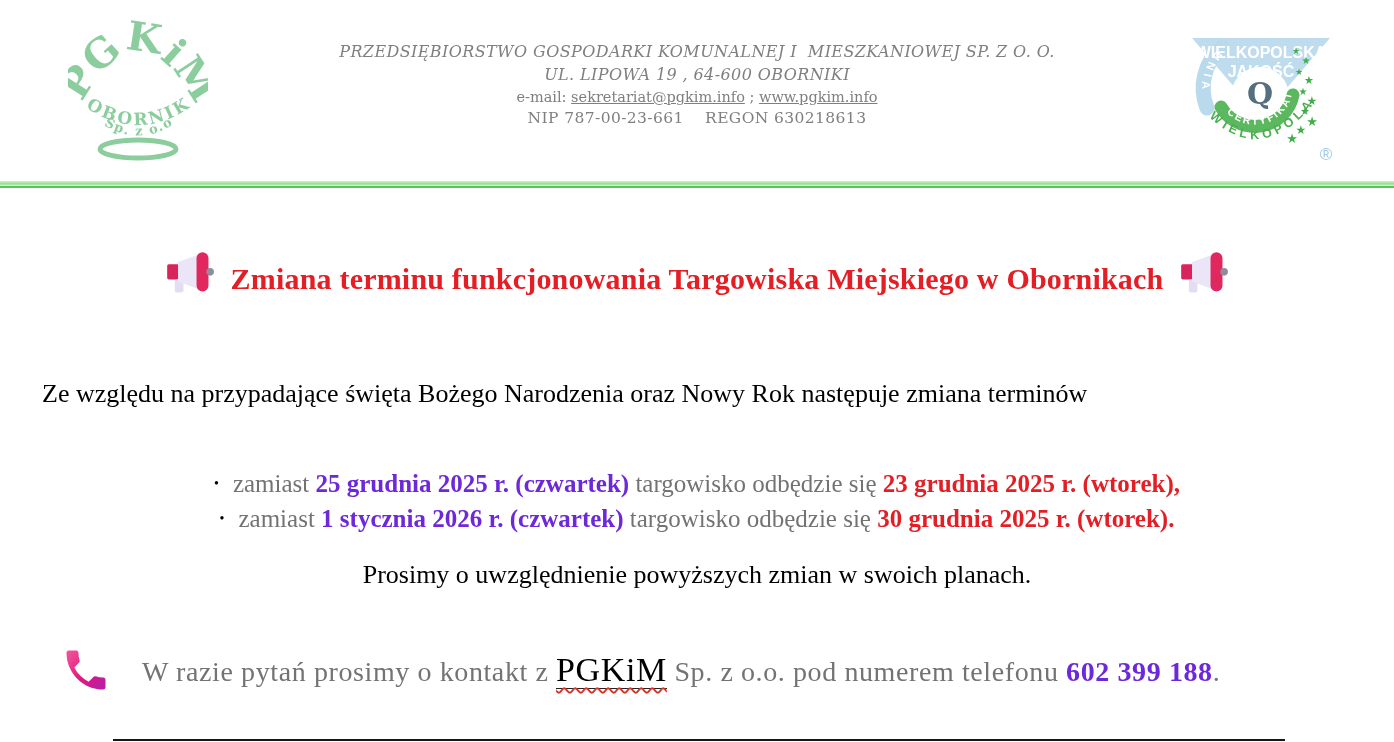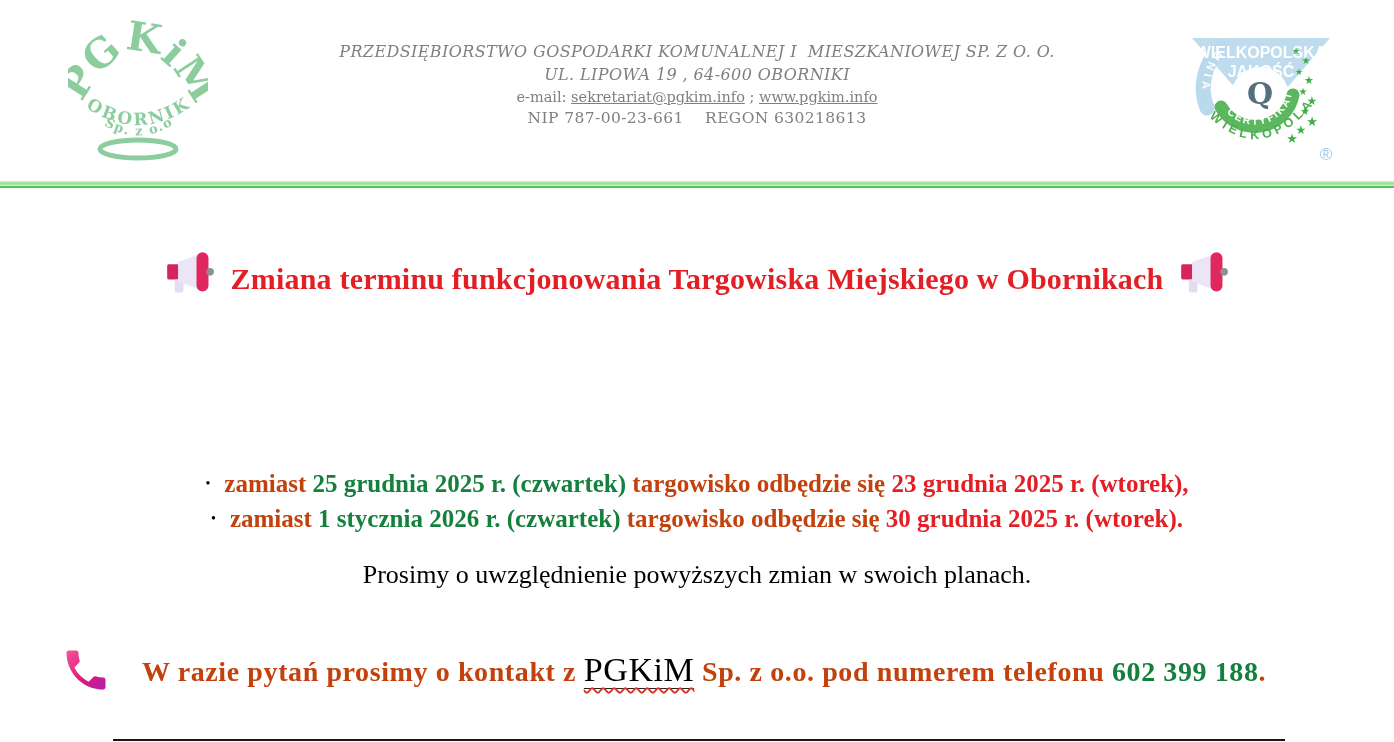--- a/index.html
+++ b/index.html
@@ -28,22 +28,22 @@
   .title-row{position:absolute;top:252px;left:0;width:100%;
     display:flex;justify-content:center;align-items:flex-end;gap:16px;}
   .title-text{color:#e31e25;font-weight:bold;font-size:30px;letter-spacing:.2px;}
   .mega{width:50px;height:44px;flex:0 0 auto;}
   
   .intro{position:absolute;left:42px;top:374px;width:1290px;
     font-size:26px;line-height:39px;}
   .bullets{position:absolute;top:466px;left:0;width:100%;text-align:center;
     font-size:25px;line-height:35px;}
   .bullet-dot{font-size:14px;vertical-align:4px;margin-right:14px;}
-  .seg-plain{font-weight:bold;color:#c2410c;}
-  .seg-bold{font-weight:bold;color:#15803d;}
+  .seg-plain{font-weight:normal;color:#737373;}
+  .seg-bold{font-weight:bold;color:#6d28d9;}
   .seg-redbold{font-weight:bold;color:#e31e25;}
   .note{position:absolute;top:560px;left:0;width:100%;text-align:center;font-size:26px;}
   
   .contact{position:absolute;top:644px;left:60px;right:30px;
     display:flex;align-items:center;gap:30px;}
   .contact-text{font-size:28px;letter-spacing:.6px;}
   .phone-ico{width:52px;height:52px;flex:0 0 auto;}
   .seg-brand{font-size:34px;
     text-decoration-line:underline;text-decoration-style:wavy;
     text-decoration-color:#d93025;text-decoration-thickness:1.5px;
@@ -134,20 +134,21 @@
   <svg class="mega" viewBox="0 0 46 40" aria-hidden="true">
     <rect x="2" y="11" width="11" height="14" rx="1.5" fill="#d8245c"></rect>
     <rect x="9" y="25" width="8" height="12" rx="2" fill="#e4ddf2"></rect>
     <polygon points="12,9 31,2 31,34 12,27" fill="#ebe6f7"></polygon>
     <rect x="29" y="0" width="11" height="36" rx="5.5" fill="#e0285f"></rect>
     <circle cx="41.5" cy="18" r="3.5" fill="#8e8e9a"></circle>
   </svg>
 </div>
 
 <div class="intro">
+  <div>Ze względu na przypadające święta Bożego Narodzenia oraz Nowy Rok następuje zmiana terminów</div>
 </div>
 
 <div class="bullets">
   <div class="bullet-line"><span class="bullet-dot">•</span><span><span class="seg-plain">zamiast </span><span class="seg-bold">25 grudnia 2025 r. (czwartek)</span><span class="seg-plain"> targowisko odbędzie się </span><span class="seg-redbold">23 grudnia 2025 r. (wtorek),</span></span></div>
   <div class="bullet-line"><span class="bullet-dot">•</span><span><span class="seg-plain">zamiast </span><span class="seg-bold">1 stycznia 2026 r. (czwartek)</span><span class="seg-plain"> targowisko odbędzie się </span><span class="seg-redbold">30 grudnia 2025 r. (wtorek).</span></span></div>
 </div>
 
 <div class="note">Prosimy o uwzględnienie powyższych zmian w swoich planach.</div>
 
 <div class="contact">

